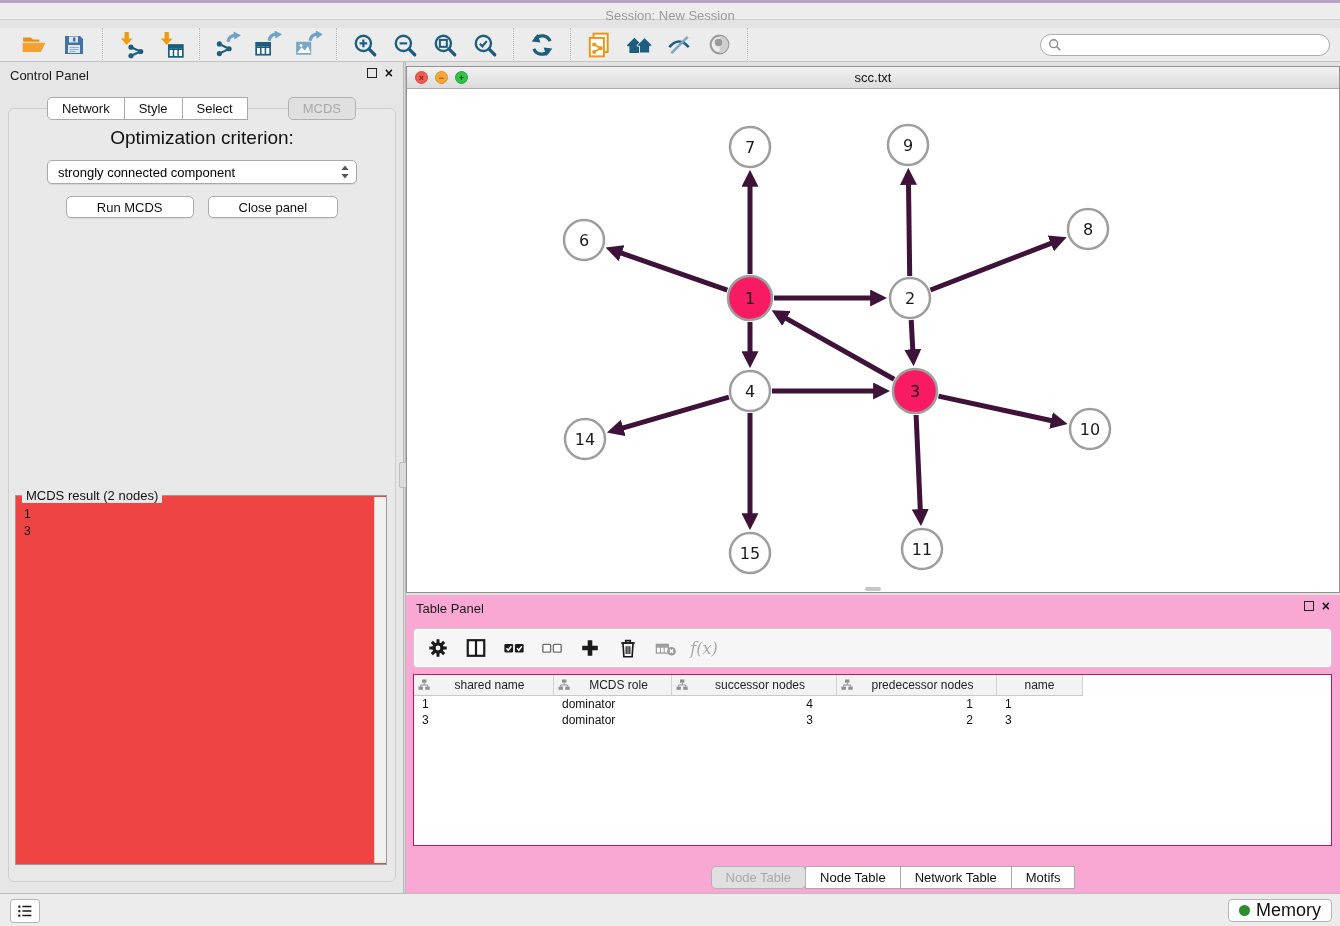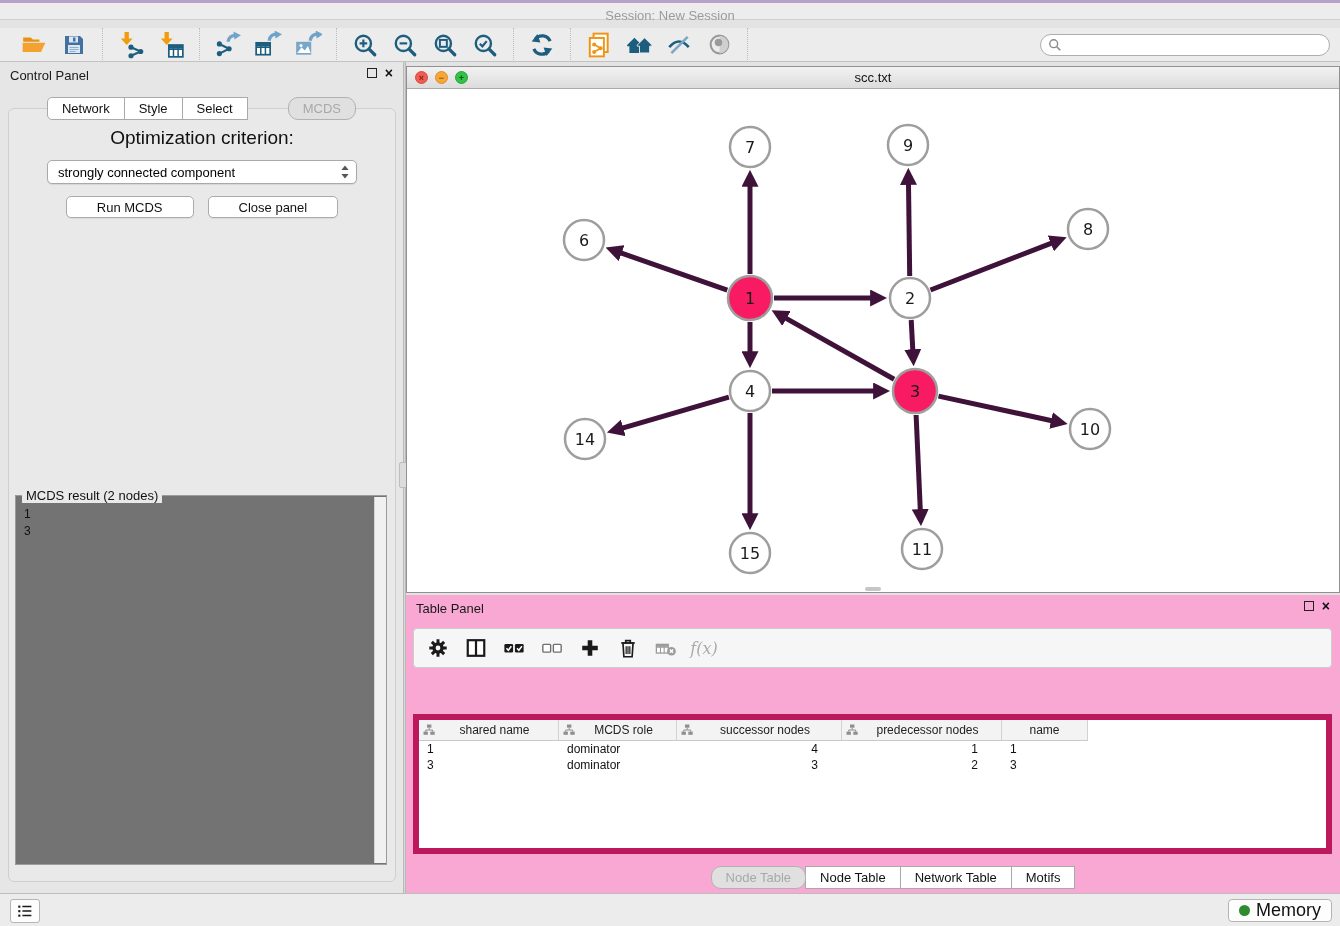--- a/index.html
+++ b/index.html
@@ -27,28 +27,28 @@
 
   
   .control-panel { position:absolute; left:0; top:62px; width:403px; height:831px; background:#e6e6e6; }
   .panel-head { position:relative; height:26px; padding:6px 10px 0 10px; font-size:13px; color:#1a1a1a; }
   .panel-head .hbtns { position:absolute; right:10px; top:6px; display:flex; gap:8px; align-items:center; }
   .float-box { width:10px; height:10px; border:1.5px solid #222; display:inline-block; }
   .close-x { font-size:14px; font-weight:bold; color:#111; line-height:10px; }
   .cp-tabs { position:absolute; left:0; top:35px; width:100%; display:flex; justify-content:center; z-index:3; }
   .tab { background:#fff; border:1px solid #a9a9a9; font-size:13px; padding:3px 14px; margin-left:-1px; color:#111; }
   .tab:first-child { border-radius:5px 0 0 5px; margin-left:0; }
-  .tab.active { background:#e0e0e0; color:#a8a8a8; border-color:#b2b2b2; border-radius:10px; position:relative; z-index:2;margin-left:40px; }
+  .tab.active { background:#e0e0e0; color:#a8a8a8; border-color:#b2b2b2; border-radius:5px; position:relative; z-index:2;margin-left:40px; }
   .cp-body { position:absolute; left:8px; right:7px; top:46px; bottom:11px; background:#e9e9e9; border:1px solid #cfcfcf; border-radius:6px; }
   .opt-label { margin-top:18px; text-align:center; font-size:19px; color:#111; }
   .select { margin:11px auto 12px auto; width:310px; height:24px; background:#fff; border:1px solid #a9a9a9; border-radius:5px; display:flex; align-items:center; padding:0 6px 0 10px; font-size:13px; box-shadow:0 1px 1px rgba(0,0,0,0.08); }
   .select .sel-text { flex:1; }
   .btnrow { margin-top:12px; display:flex; justify-content:center; gap:14px; }
   .pbtn { background:#fff; border:1px solid #ababab; border-radius:5px; font-size:13px; padding:2px 30px; height:22px; color:#111; box-shadow:0 1px 1px rgba(0,0,0,0.06); font-family:"Liberation Sans",sans-serif; }
-  .result-box { position:absolute; left:6px; top:386px; width:372px; height:370px; background:#737373; border:1px solid #9b9b9b; }
+  .result-box { position:absolute; left:6px; top:386px; width:372px; height:370px; background:#ef4444; border:1px solid #9b9b9b; }
   .result-legend { position:absolute; top:-8px; left:6px; background:#e9e9e9; padding:0 4px; font-size:13px; color:#111; }
   .result-lines { position:absolute; left:0; top:4px; right:13px; bottom:0; padding:6px 8px; font-size:12px; color:#111; line-height:17px; }
   .result-scroll { position:absolute; right:0; top:1px; bottom:1px; width:12px; background:#f1f1f1; border-left:1px solid #d5d5d5; }
 
   
   .net-window { position:absolute; left:406px; top:66px; width:934px; height:527px; background:#fff; border:1px solid #919191; }
   .net-titlebar { height:22px; background:linear-gradient(#f2f2f2,#dcdcdc); border-bottom:1px solid #ababab; position:relative; }
   .lights { position:absolute; left:8px; top:4px; display:flex; gap:7px; }
   .light { width:13px; height:13px; border-radius:50%; font-size:9px; font-weight:bold; display:flex; align-items:center; justify-content:center; }
   .light.red { background:#ee5e52; border:1px solid #d94a3d; color:#8c2015; }
@@ -56,21 +56,21 @@
   .light.green { background:#35c04a; border:1px solid #27a334; color:#0c5d16; }
   .net-title { text-align:center; font-size:13px; color:#111; line-height:21px; }
   .net-canvas { width:932px; height:503px; background:#fff; }
   .net-hscroll { position:absolute; left:50%; bottom:1px; width:16px; height:4px; margin-left:-8px; background:#c6c6c6; border-radius:2px; }
 
   
   .table-panel { position:absolute; left:406px; top:595px; width:934px; height:298px; background:#f9a8d4; }
   .tp-toolbar { position:absolute; left:7px; right:8px; top:33px; height:40px; background:#f6f6f6; border:1px solid #cdcdcd; border-radius:4px; display:flex; align-items:center; padding:0 8px; gap:6px; }
   .tpbtn { width:32px; height:32px; display:flex; align-items:center; justify-content:center; }
   .fx { font-family:"DejaVu Serif", serif; font-style:italic; font-size:16px; color:#aaa; }
-  .ttable { position:absolute; left:7px; right:8px; top:79px; height:140px; background:#fff; border:6px solid #be185d; overflow:hidden;margin-top:40px; }
+  .ttable { position:absolute; left:7px; right:8px; top:79px; height:172px; background:#fff; border:1px solid #be185d; overflow:hidden; }
   .thead { display:flex; height:21px; }
   .th { background:#f3f3f3; border-right:1px solid #d2d2d2; border-bottom:1px solid #c9c9c9; display:flex; align-items:center; font-size:12px; color:#222; padding:0 4px; }
   .th .thlabel { flex:1; text-align:center; }
   .c0w { width:140px; } .c1w { width:118px; } .c2w { width:165px; } .c3w { width:160px; } .c4w { width:86px; }
   .trow { display:flex; height:16px; align-items:center; }
   .tcell { font-size:12px; color:#111; padding:0 8px; overflow:hidden; white-space:nowrap; }
   .tcell.c0 { width:140px; } .tcell.c1 { width:118px; }
   .tcell.c2 { width:165px; text-align:right; padding-right:24px; }
   .tcell.c3 { width:160px; text-align:right; padding-right:24px; }
   .tcell.c4 { width:86px; }

